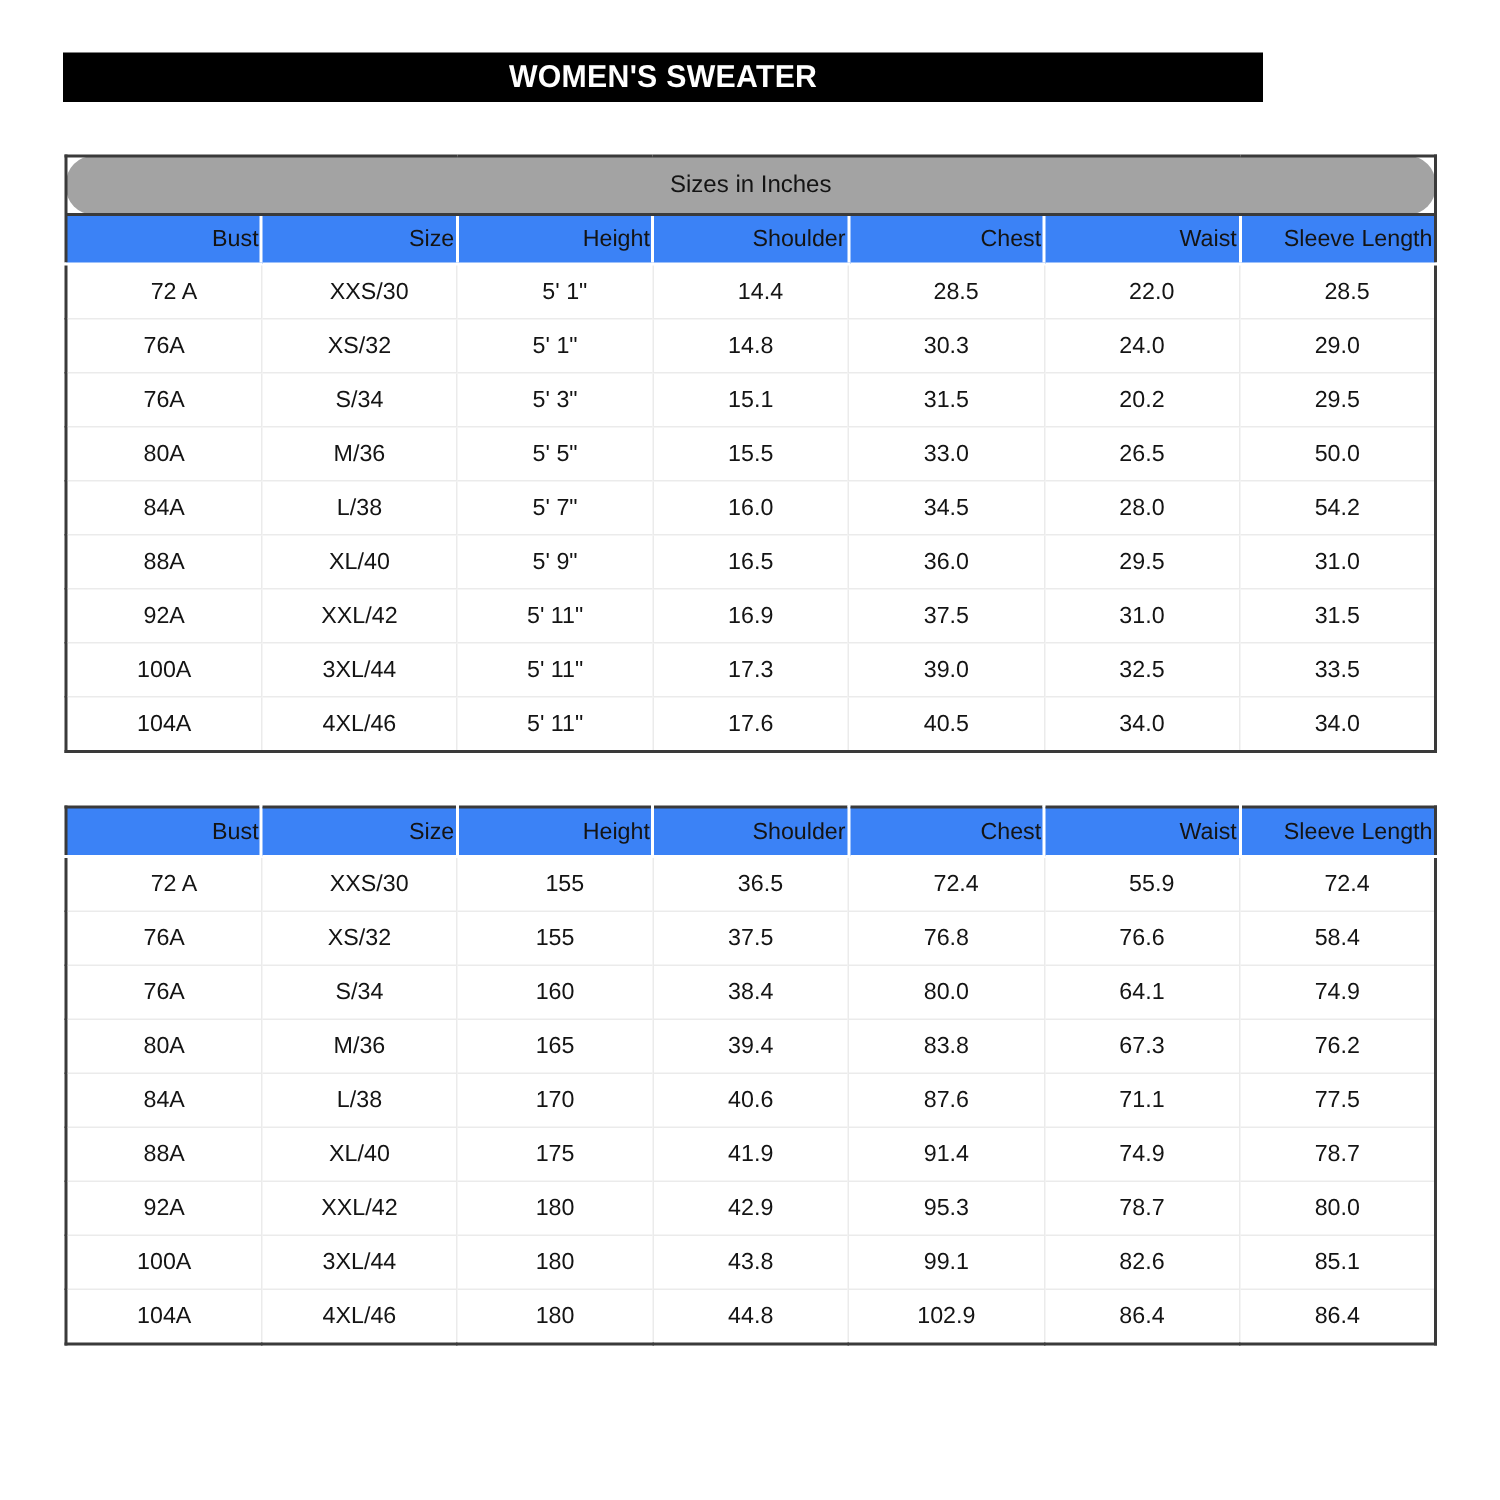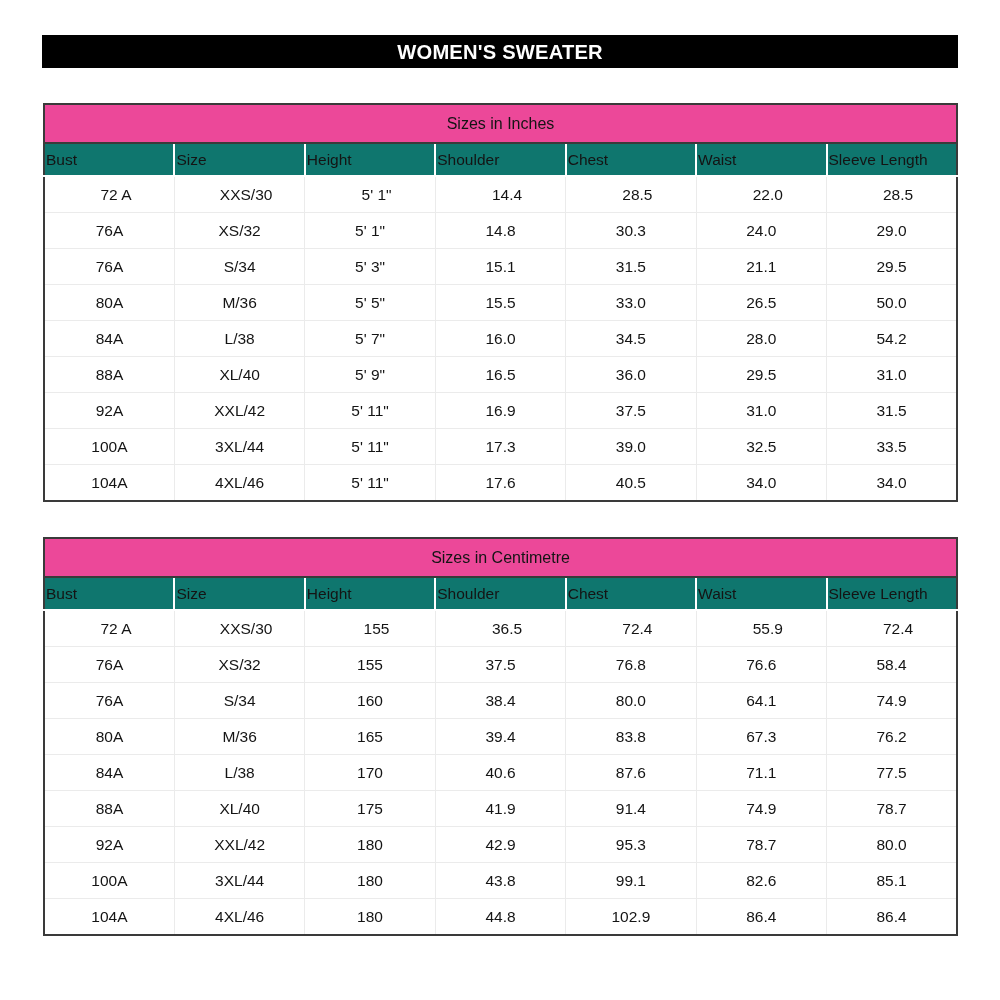--- a/index.html
+++ b/index.html
@@ -11,21 +11,21 @@
     width: 1000px;
     height: 1000px;
     position: relative;
     font-family: "Liberation Sans", sans-serif;
     color: #141414;
   }
   .banner {
     position: absolute;
     left: 42px;
     top: 35px;
-    width: 916px;
+    width: 800px;
     height: 33px;
     background: #000000;
     display: flex;
     align-items: center;
     justify-content: center;
   }
   .banner-text {
     color: #ffffff;
     font-weight: bold;
     font-size: 21px;
@@ -45,28 +45,29 @@
     table-layout: fixed;
     border: 2px solid #3a3a3a;
     font-size: 15.5px;
   }
   td.title-cell {
     height: 35px;
     text-align: center;
     vertical-align: middle;
     border-bottom: 2px solid #3a3a3a;
     font-size: 16px;
-    background: #ec4899;
+    background: #a3a3a3;
+    border-radius: 18px;
   }
   th.header-cell {
-    background: #0f766e;
+    background: #3b82f6;
     height: 29px;
     font-weight: normal;
     font-size: 15.5px;
-    text-align: left;
+    text-align: right;
     vertical-align: middle;
     border-left: 2px solid #ffffff;
     border-bottom: 2px solid #ffffff;
   }
   th.header-cell:first-child { border-left: none; }
   td.data-cell {
     height: 33px;
     text-align: center;
     vertical-align: middle;
     border-top: 1px solid #ebebeb;
@@ -117,21 +118,21 @@
           <td class="data-cell">30.3</td>
           <td class="data-cell">24.0</td>
           <td class="data-cell">29.0</td>
         </tr>
         <tr class="data-row">
           <td class="data-cell">76A</td>
           <td class="data-cell">S/34</td>
           <td class="data-cell">5' 3"</td>
           <td class="data-cell">15.1</td>
           <td class="data-cell">31.5</td>
-          <td class="data-cell">21.1</td>
+          <td class="data-cell">20.2</td>
           <td class="data-cell">29.5</td>
         </tr>
         <tr class="data-row">
           <td class="data-cell">80A</td>
           <td class="data-cell">M/36</td>
           <td class="data-cell">5' 5"</td>
           <td class="data-cell">15.5</td>
           <td class="data-cell">33.0</td>
           <td class="data-cell">26.5</td>
           <td class="data-cell">50.0</td>
@@ -180,23 +181,20 @@
           <td class="data-cell">40.5</td>
           <td class="data-cell">34.0</td>
           <td class="data-cell">34.0</td>
         </tr>
       </tbody>
     </table>
   </div>
 <div class="table-wrap t1">
     <table class="size-table">
       <thead>
-        <tr>
-          <td class="title-cell" colspan="7">Sizes in Centimetre</td>
-        </tr>
         <tr>
           <th class="header-cell">Bust</th>
           <th class="header-cell">Size</th>
           <th class="header-cell">Height</th>
           <th class="header-cell">Shoulder</th>
           <th class="header-cell">Chest</th>
           <th class="header-cell">Waist</th>
           <th class="header-cell">Sleeve Length</th>
         </tr>
       </thead>

